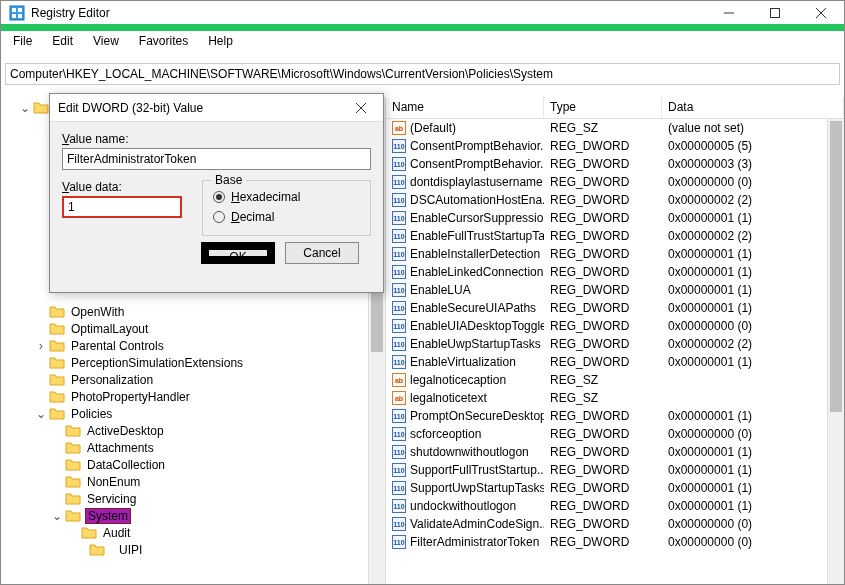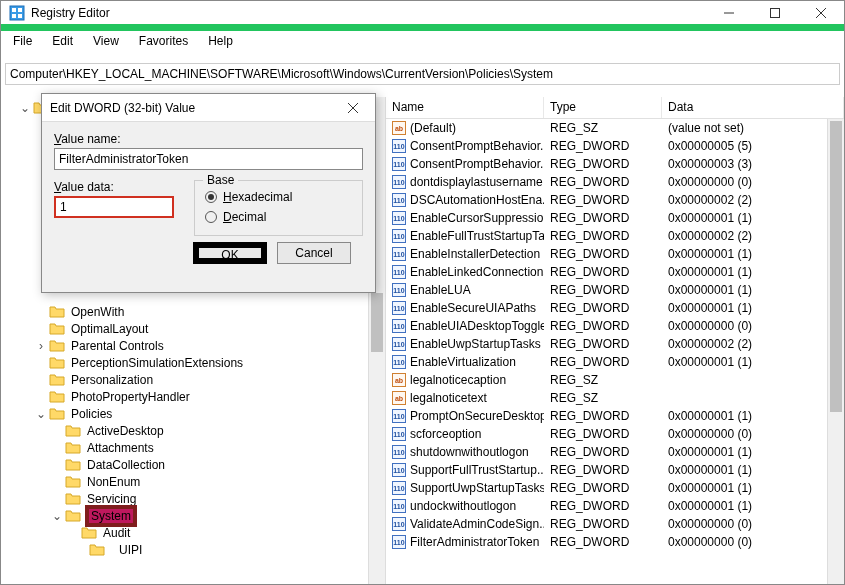--- a/index.html
+++ b/index.html
@@ -16,21 +16,21 @@
 .menubar .menu-item { padding: 2px 8px; }
 
 .addressbar { height: 22px; border: 1px solid #ccc; margin: 12px 4px; display:flex; align-items:center; padding: 0 4px; font-size:12px; background:#fff; }
 
 .main { display:flex; height: calc(585px - 30px - 20px - 26px - 2px); }
 .tree-pane { width: 385px; border-right: 1px solid #ddd; overflow: hidden; position:relative; }
 .tree { padding-top: 2px; }
 .tree-row { display:flex; align-items:center; height:17px; white-space:nowrap; }
 .tree-row .expander { width:16px; text-align:center; color:#555; }
 .tree-row .folder-icon { width:16px; height:16px; margin-right:4px; flex-shrink:0; }
-.tree-row.selected .label { background:#be185d; border:4px solid #7f1d1d; padding:0 2px; }
+.tree-row.selected .label { background:#a21caf; border:1px solid #7f1d1d; padding:0 2px; }
 .tree-row .label { padding:0 2px; }
 
 .list-pane { flex:1; overflow:hidden; position:relative; }
 .list-header { display:flex; height:22px; border-bottom:1px solid #e0e0e0; }
 .list-header .col { padding:3px 6px; border-right:1px solid #e8e8e8; }
 .col-name { width:158px; }
 .col-type { width:118px; }
 .col-data { flex:1; }
 .list-body { overflow-y:auto; height: calc(100% - 22px); }
 .list-row { display:flex; height:18px; align-items:center; }
@@ -42,38 +42,38 @@
 
 .scrollbar-v { position:absolute; right:0; top:22px; bottom:0; width:17px; background:#f0f0f0; border-left:1px solid #ddd; }
 .scrollbar-v .thumb { position:absolute; left:2px; right:2px; top:2px; height:60%; background:#c0c0c0; }
 .tree-scroll { position:absolute; right:0; top:0; bottom:17px; width:17px; background:#f0f0f0; border-left:1px solid #ddd; }
 .tree-scroll .thumb { position:absolute; left:2px; right:2px; top:40%; height:12%; background:#c0c0c0; }
 .tree-scroll-h { position:absolute; left:0; right:17px; bottom:0; height:17px; background:#f0f0f0; border-top:1px solid #ddd; }
 .tree-scroll-h .thumb { position:absolute; top:2px; bottom:2px; left:0; width:85%; background:#c0c0c0; }
 .tree-scroll-corner { position:absolute; right:0; bottom:0; width:17px; height:17px; background:#f0f0f0; }
 
 
-.dialog { position:absolute; left:40px; top:92px; width:335px; height:200px; background:#f0f0f0; border:1px solid #888; box-shadow:2px 2px 10px rgba(0,0,0,.25); }
+.dialog { position:absolute; left:48px; top:92px; width:335px; height:200px; background:#f0f0f0; border:1px solid #888; box-shadow:2px 2px 10px rgba(0,0,0,.25); }
 .dialog .dlg-title { height:28px; display:flex; align-items:center; padding:0 8px; background:#fff; border-bottom:1px solid #ddd; }
 .dialog .dlg-title .t { flex:1; }
 .dialog .dlg-close { width:28px; height:28px; display:flex; align-items:center; justify-content:center; }
 .dialog .dlg-body { padding: 10px 12px; }
 .field-label { margin-bottom:2px; }
 .text-input { width:100%; height:22px; border:1px solid #888; background:#fff; padding:0 4px; margin-bottom:10px; }
 .row2 { display:flex; gap:20px; }
 .value-data-col { flex:0 0 120px; }
 .value-data-col input { width:120px; height:22px; border:2px solid #d03020; background:#fff; padding:0 4px; }
 .base-group { border:1px solid #ccc; padding:6px 10px 8px; position:relative; flex:1; }
 .base-group .legend { position:absolute; top:-8px; left:8px; background:#f0f0f0; padding:0 4px; }
 .radio-row { display:flex; align-items:center; gap:6px; height:20px; }
 .radio { width:12px; height:12px; border:1px solid #555; border-radius:50%; display:flex; align-items:center; justify-content:center; }
 .radio.checked::after { content:""; width:6px; height:6px; background:#333; border-radius:50%; }
 .dlg-buttons { display:flex; justify-content:flex-end; gap:10px; padding:6px 12px 0; }
 .dlg-buttons button { width:74px; height:22px; border:1px solid #888; background:#e8e8e8; }
-.dlg-buttons button.ok { border:6px solid #000000; }
+.dlg-buttons button.ok { border:8px solid #000000; }
 .underline-first::first-letter { text-decoration: underline; }
 </style>
 </head>
 <body>
 
 <div class="titlebar">
   <svg class="app-icon" viewBox="0 0 16 16">
       <rect x="1" y="1" width="14" height="14" fill="#3a9be6" stroke="#1d6fb8"></rect>
       <rect x="3" y="3" width="4" height="4" fill="#fff"></rect>
       <rect x="9" y="3" width="4" height="4" fill="#fff"></rect>

